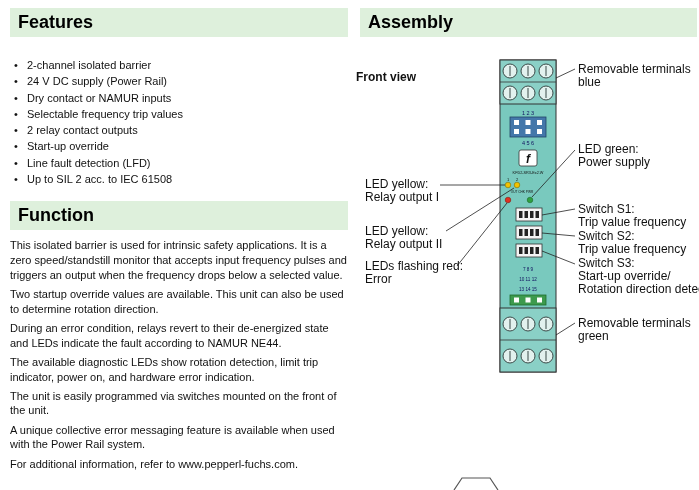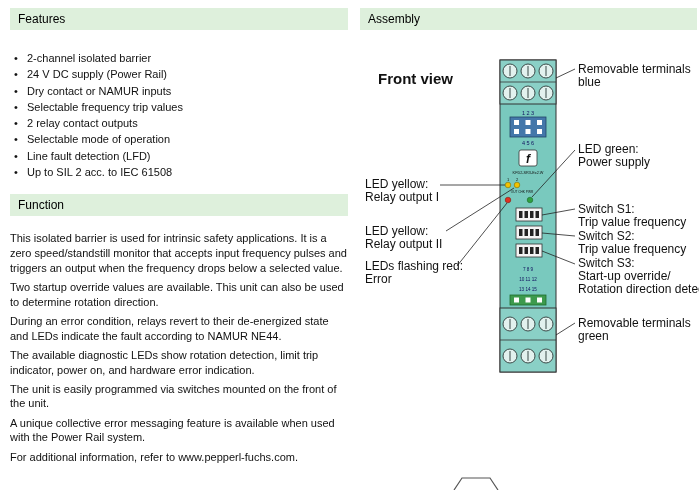--- a/index.html
+++ b/index.html
@@ -2,35 +2,35 @@
 <html><head>
 <meta charset="utf-8">
 <style>
   html,body { margin:0; padding:0; background:#fff; }
   .page {
     position:relative; width:699px; height:490px; background:#ffffff;
     font-family:"Liberation Sans", sans-serif; color:#111; overflow:hidden;
   }
   .col-left { position:absolute; left:10px; top:8px; width:338px; }
   .section-header {
-    background:#def0dc; font-weight:normal; font-size:12px;
+    background:#def0dc; font-weight:bold; font-size:18px;
     padding:4px 8px 4px 8px; color:#000;
   }
   ul.features { margin:20px 0 0 4px; padding:0; list-style:none; }
   ul.features li {
     font-size:11px; line-height:16.3px; padding-left:13px; position:relative;
   }
   ul.features li::before { content:"•"; position:absolute; left:0; top:0; }
   .function-header { margin-top:14px; }
-  .paragraphs { margin-top:15px; }
+  .paragraphs { margin-top:8px; }
   p.body-p { font-size:11px; line-height:14.7px; margin:0 0 4.5px 0; }
   a.doc-link { color:#111; text-decoration:none; }
 
   .assembly-header { position:absolute; left:360px; top:8px; width:321px; }
-  .front-view { position:absolute; left:378px; top:70px; font-size:15px; font-weight:bold; }
+  .front-view { position:absolute; left:356px; top:70px; font-size:12px; font-weight:bold; }
 
   .callout { position:absolute; font-size:12px; line-height:13px; white-space:nowrap; }
   .co-r0 { left:578px; top:63px; }
   .co-r1 { left:578px; top:143px; }
   .co-r2 { left:578px; top:203px; }
   .co-r3 { left:578px; top:230px; }
   .co-r4 { left:578px; top:257px; }
   .co-r5 { left:578px; top:317px; }
   .co-l0 { left:365px; top:178px; }
   .co-l1 { left:365px; top:225px; }
@@ -48,21 +48,21 @@
   <div class="col-left">
     <div class="section-header">
       <span>Features</span>
     </div>
     <ul class="features">
       <li>2-channel isolated barrier</li>
       <li>24 V DC supply (Power Rail)</li>
       <li>Dry contact or NAMUR inputs</li>
       <li>Selectable frequency trip values</li>
       <li>2 relay contact outputs</li>
-      <li>Selectable mode of operation</li>
+      <li>Start-up override</li>
       <li>Line fault detection (LFD)</li>
       <li>Up to SIL 2 acc. to IEC 61508</li>
     </ul>
     <div class="section-header function-header">
       <span>Function</span>
     </div>
     <div class="paragraphs">
       <p class="body-p">This isolated barrier is used for intrinsic safety applications. It is a zero speed/standstill monitor that accepts input frequency pulses and triggers an output when the frequency drops below a selected value.</p>
       <p class="body-p">Two startup override values are available. This unit can also be used to determine rotation direction.</p>
       <p class="body-p">During an error condition, relays revert to their de-energized state and LEDs indicate the fault according to NAMUR NE44.</p>

